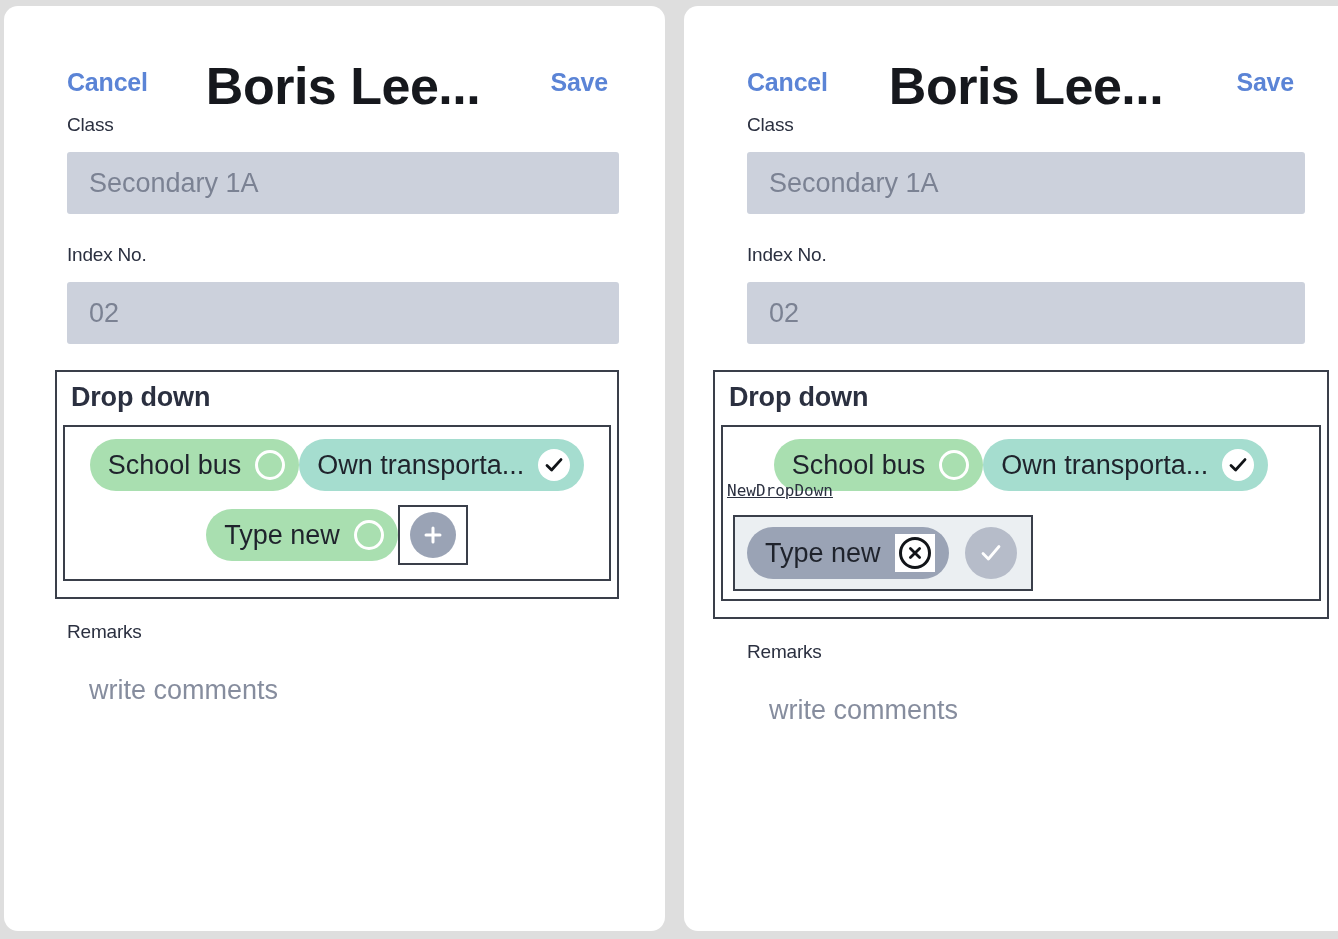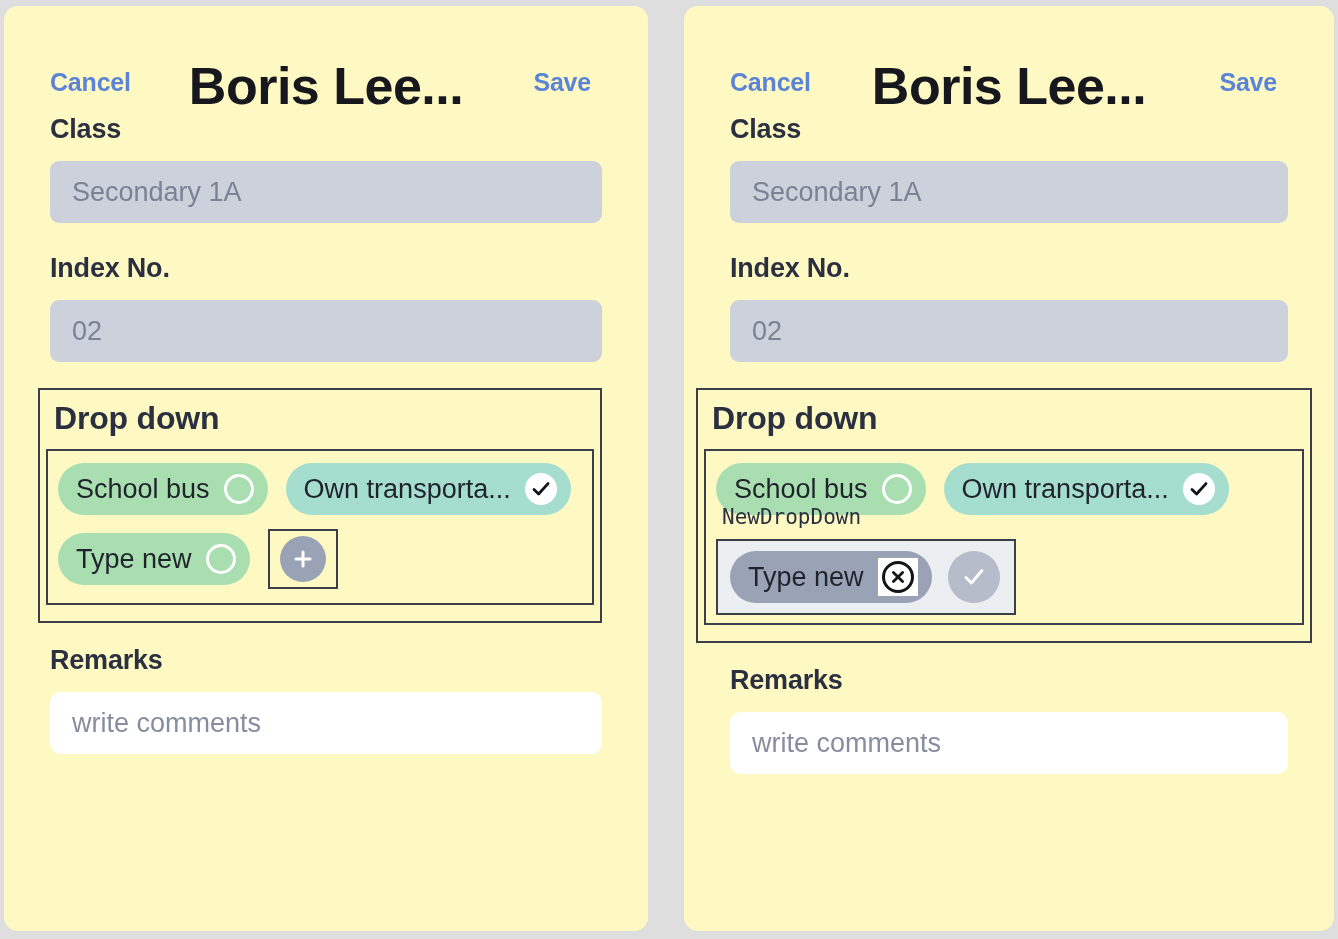--- a/index.html
+++ b/index.html
@@ -18,23 +18,24 @@
     position: relative;
     width: 1338px;
     height: 939px;
   }
 
   
   .panel {
     position: absolute;
     top: 6px;
     height: 925px;
-    background: #fef9c3;
+    background: #ffffff;
     border-radius: 14px;
     overflow: hidden;
+    padding-left: 17px;
   }
   .panel-left  { left: 4px;   width: 644px; }
   .panel-right { left: 684px; width: 650px; }
 
   
   .navbar {
     position: relative;
     height: 108px;
   }
   .nav-btn {
@@ -57,29 +58,29 @@
     font-weight: 700;
     color: #16181d;
     letter-spacing: -0.5px;
   }
 
   
   .field {
     margin: 0 46px;
   }
   .field-label {
-    font-size: 27px;
-    font-weight: 700;
+    font-size: 19px;
+    font-weight: 400;
     color: #2b3040;
     letter-spacing: -0.2px;
     margin-bottom: 16px;
   }
   .field-input {
     height: 62px;
-    border-radius: 9px;
+    border-radius: 3px;
     background: #ccd1dc;
     display: flex;
     align-items: center;
     padding-left: 22px;
     box-sizing: border-box;
     font-size: 27px;
     color: #7b8293;
   }
   .gap-28 { height: 30px; }
 
@@ -87,41 +88,41 @@
   .dd-outer {
     margin: 26px 46px 0 34px;
     border: 2.5px solid #3a3f4a;
     background: transparent;
     padding: 10px 0 16px 0;
   }
   .dd-outer-right {
     margin: 26px 22px 0 12px;
   }
   .dd-title {
-    font-size: 32px;
+    font-size: 27px;
     font-weight: 700;
     color: #2b3040;
     padding-left: 14px;
     margin-bottom: 12px;
     letter-spacing: -0.2px;
   }
   .dd-inner {
     border: 2.5px solid #3a3f4a;
     margin: 0 6px;
     padding: 12px 10px 14px 10px;
     position: relative;
   }
   .dd-inner-right {
     padding-bottom: 8px;
   }
 
   .pill-row {
     display: flex;
     align-items: center;
-    gap: 18px;
+    justify-content: center;
   }
   .pill-row + .pill-row { margin-top: 14px; }
 
   .pill {
     display: inline-flex;
     align-items: center;
     gap: 14px;
     height: 52px;
     border-radius: 26px;
     padding: 0 14px 0 18px;
@@ -198,24 +199,25 @@
     align-items: center;
     justify-content: center;
     flex: 0 0 auto;
   }
   .confirm-circle svg { display:block; }
 
   
   .anno-label {
     position: absolute;
     font-family: "DejaVu Sans Mono", monospace;
-    font-size: 21px;
+    font-size: 16px;
     color: #2b3040;
+    text-decoration: underline;
     white-space: nowrap;
-    left: 16px;
+    left: 4px;
     top: 54px;
     z-index: 5;
   }
 
   .new-dd-box {
     border: 2.5px solid #3a3f4a;
     display: inline-flex;
     align-items: center;
     gap: 16px;
     padding: 10px 14px 10px 12px;

